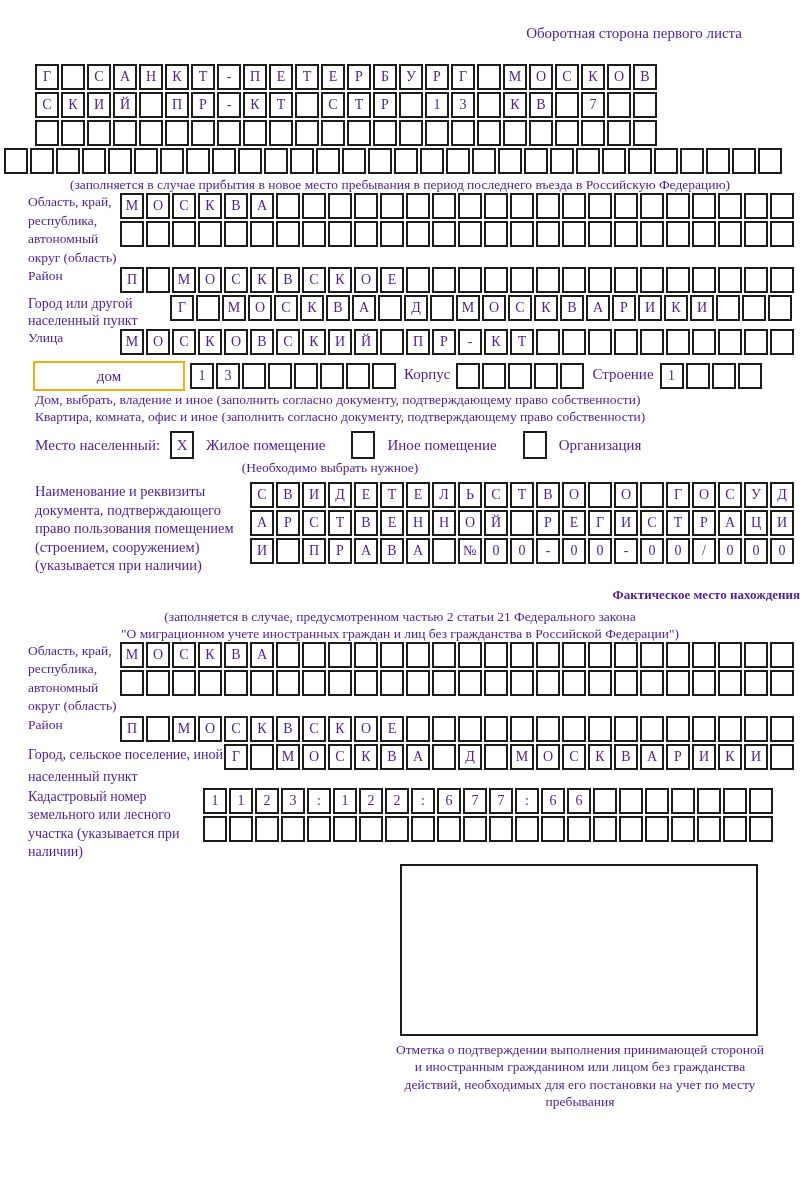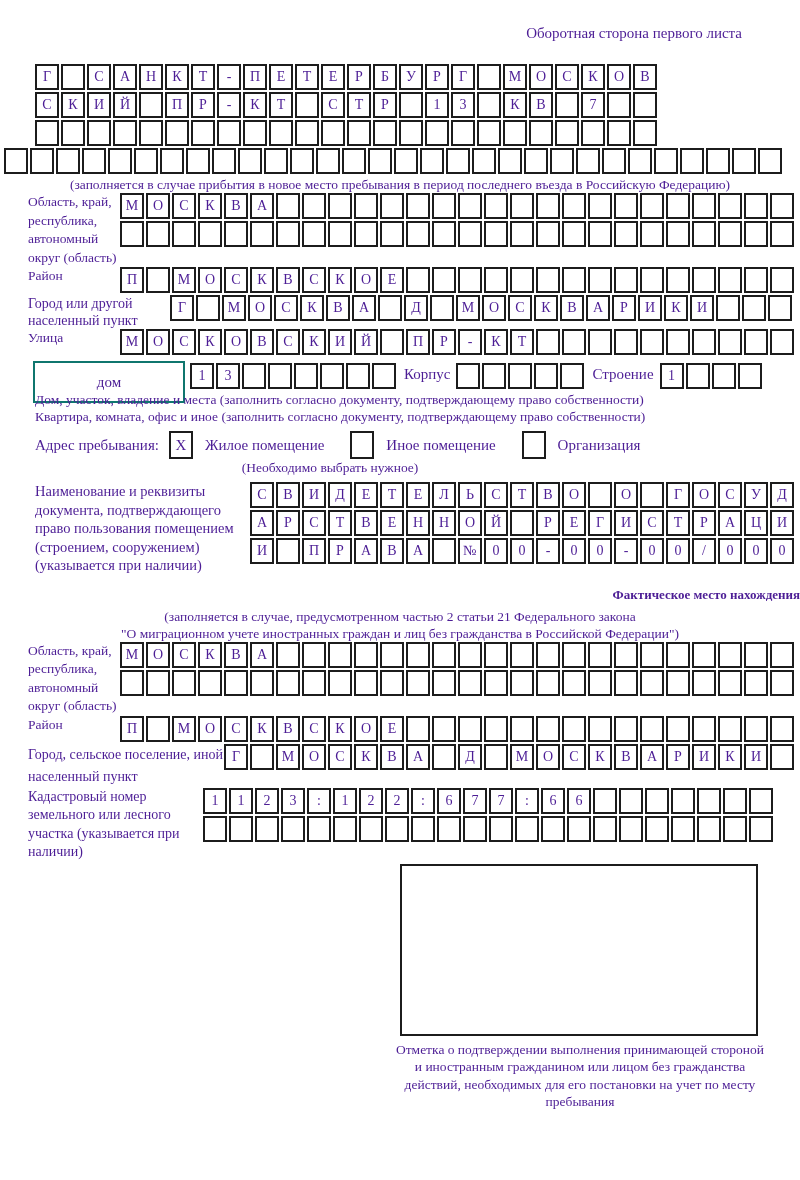--- a/index.html
+++ b/index.html
@@ -44,22 +44,22 @@
     background: #fff;
   }
   .fullrow { margin-left: 4px; }
   .note { font-size: 13.5px; line-height: 17px; text-align: center; margin-top: 2px; }
   .note-left { font-size: 13.5px; line-height: 17px; margin-left: 35px; text-align: left; }
   .h2 { font-weight: bold; font-size: 15.5px; line-height: 19px; text-align: center; margin: 8px 0 6px; }
   .h3 { font-weight: bold; font-size: 13px; line-height: 19px; text-align: right; margin: 10px 0 4px; padding-left: 15px; }
   .houserow { display: flex; align-items: flex-start; margin-top: 4px; height: 30px; }
   .houserow .brow { margin-top: 2px; }
   .widebox {
-    border: 2px solid #0f766e;
-    height: 42px;
+    border: 2px solid #eab308;
+    height: 30px;
     display: flex; align-items: center; justify-content: center;
     font-size: 15px;
     flex: none;
     background: #fff;
   }
   .wb-dom { width: 152px; margin-right: 5px; }
   .wb-kv  { width: 197px; margin-right: 6px; }
   .inl-lbl { font-size: 15px; line-height: 26px; margin: 0 6px 0 6px; flex: none; }
   .stayrow { display: flex; align-items: center; margin: 6px 0 0 35px; font-size: 15px; height: 28px; }
   .chk {
@@ -130,26 +130,26 @@
   </div>
 
   <div class="houserow ml33">
     <div class="widebox wb-dom">дом</div>
     <div class="brow"><span class="cell">1</span><span class="cell">3</span><span class="cell"></span><span class="cell"></span><span class="cell"></span><span class="cell"></span><span class="cell"></span><span class="cell"></span></div>
     <div class="inl-lbl">Корпус</div>
     <div class="brow"><span class="cell"></span><span class="cell"></span><span class="cell"></span><span class="cell"></span><span class="cell"></span></div>
     <div class="inl-lbl">Строение</div>
     <div class="brow"><span class="cell">1</span><span class="cell"></span><span class="cell"></span><span class="cell"></span></div>
   </div>
-  <div class="note-left">Дом, участок, владение и места (заполнить согласно документу, подтверждающему право собственности)</div>
+  <div class="note-left">Дом, выбрать, владение и иное (заполнить согласно документу, подтверждающему право собственности)</div>
 
   <div class="note-left">Квартира, комната, офис и иное (заполнить согласно документу, подтверждающему право собственности)</div>
 
   <div class="stayrow">
-    <span>Адрес пребывания:</span>
+    <span>Место населенный:</span>
     <span class="chk">X</span>
     <span class="opt-label">Жилое помещение</span>
     <span class="chk"></span>
     <span class="opt-label">Иное помещение</span>
     <span class="chk"></span>
     <span class="opt-label">Организация</span>
   </div>
   <div class="note-choose">(Необходимо выбрать нужное)</div>
 
   <div class="block ml35 mt6">

